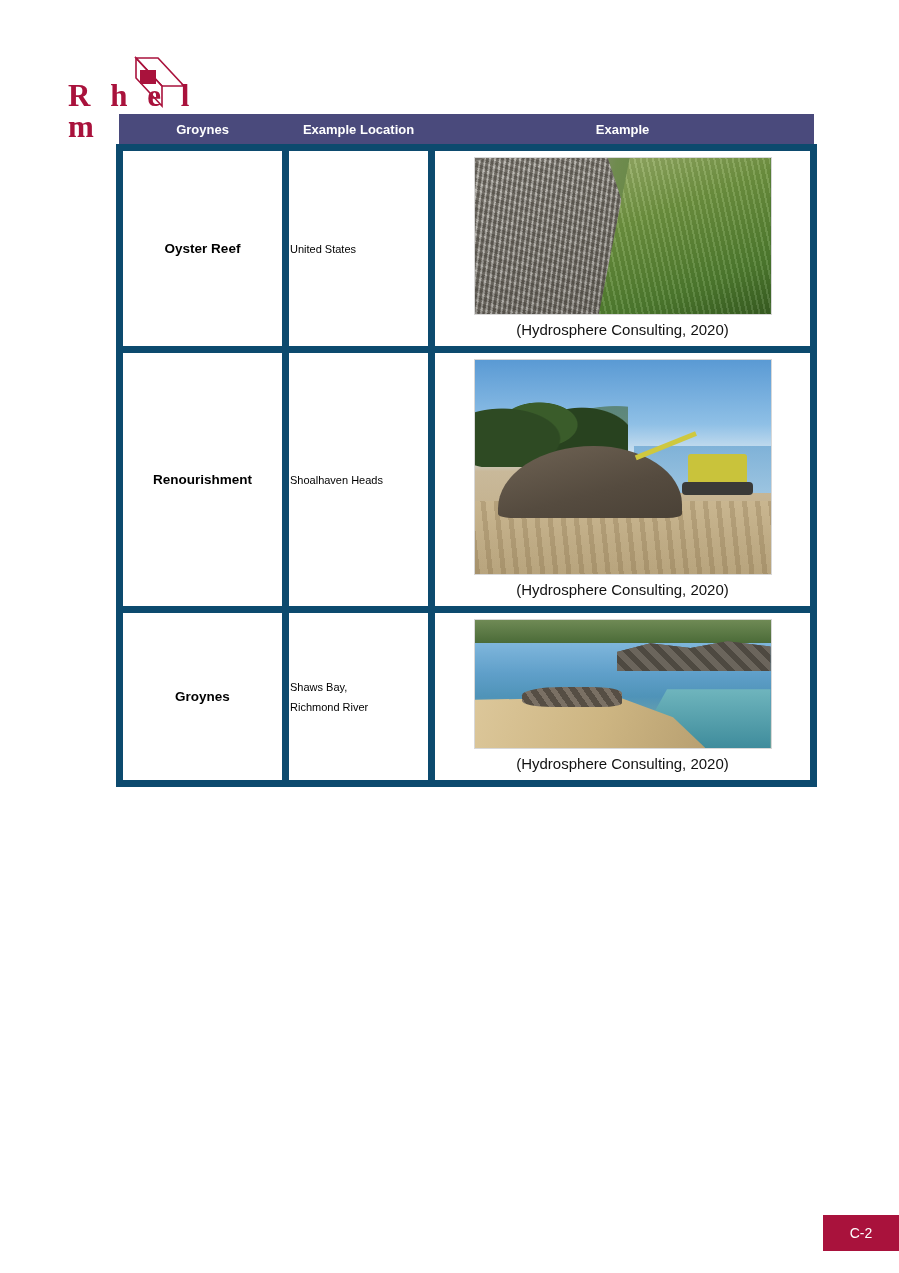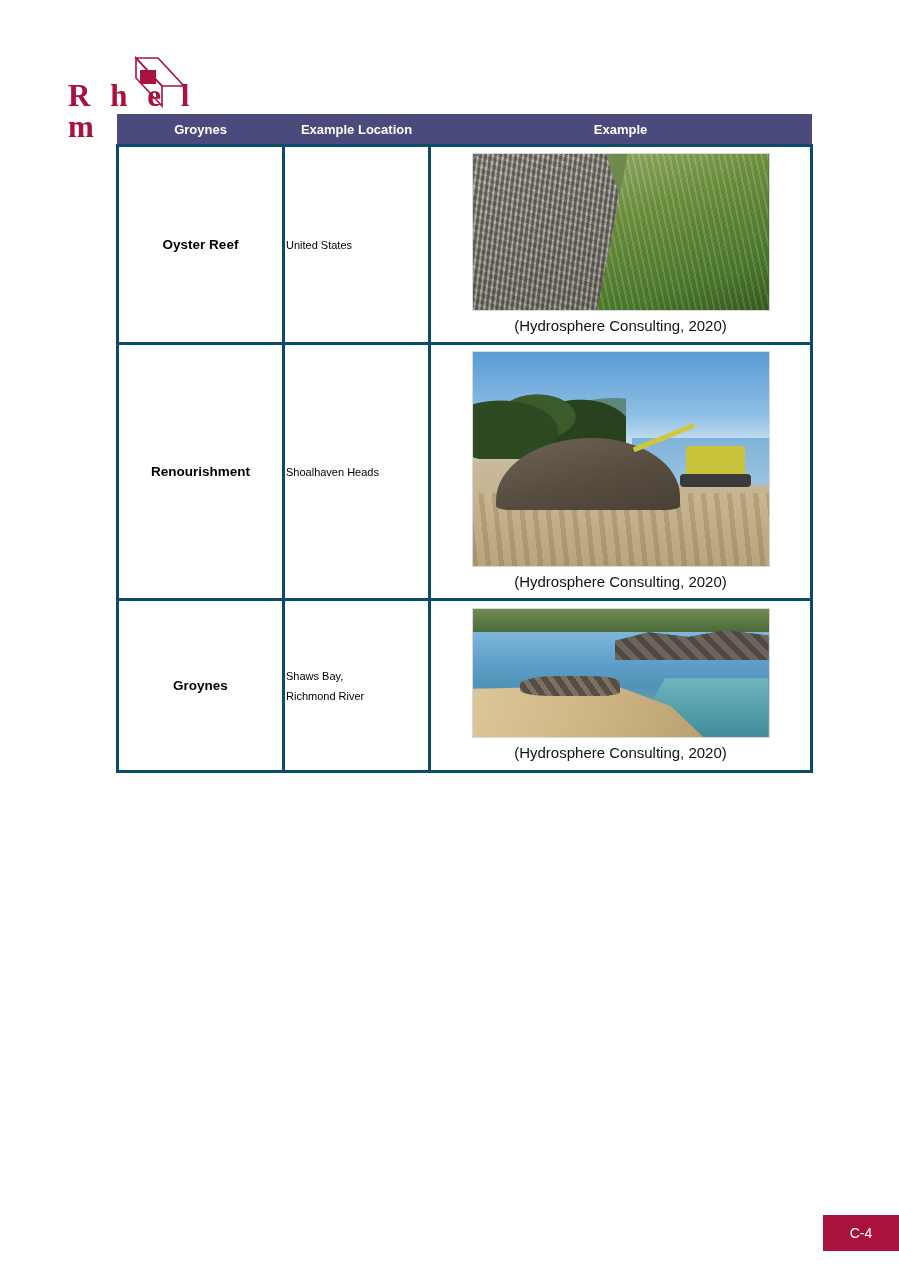--- a/index.html
+++ b/index.html
@@ -78,21 +78,21 @@
     font-weight: bold;
     text-align: center;
     padding: 7px 4px;
     border: 1px solid #4A4A7C;
   }
   col.c-method { width: 166px; }
   col.c-loc { width: 146px; }
   col.c-ex { width: 382px; }
 
   table.method-table td {
-    border: 3px solid #0c4a6e;
+    border: 7px solid #0c4a6e;
     vertical-align: middle;
     background: #ffffff;
   }
   td.method-cell {
     text-align: center;
     font-size: 13.5px;
     font-weight: bold;
   }
   td.loc-cell {
     text-align: left;
@@ -346,14 +346,14 @@
           </div>
           <div class="caption">(Hydrosphere Consulting, 2020)</div>
         </td>
       </tr>
 
     </tbody>
   </table>
 </div>
 
 <div class="page-tab">
-  <span>C-4</span>
+  <span>C-2</span>
 </div>
 
 </body></html>

